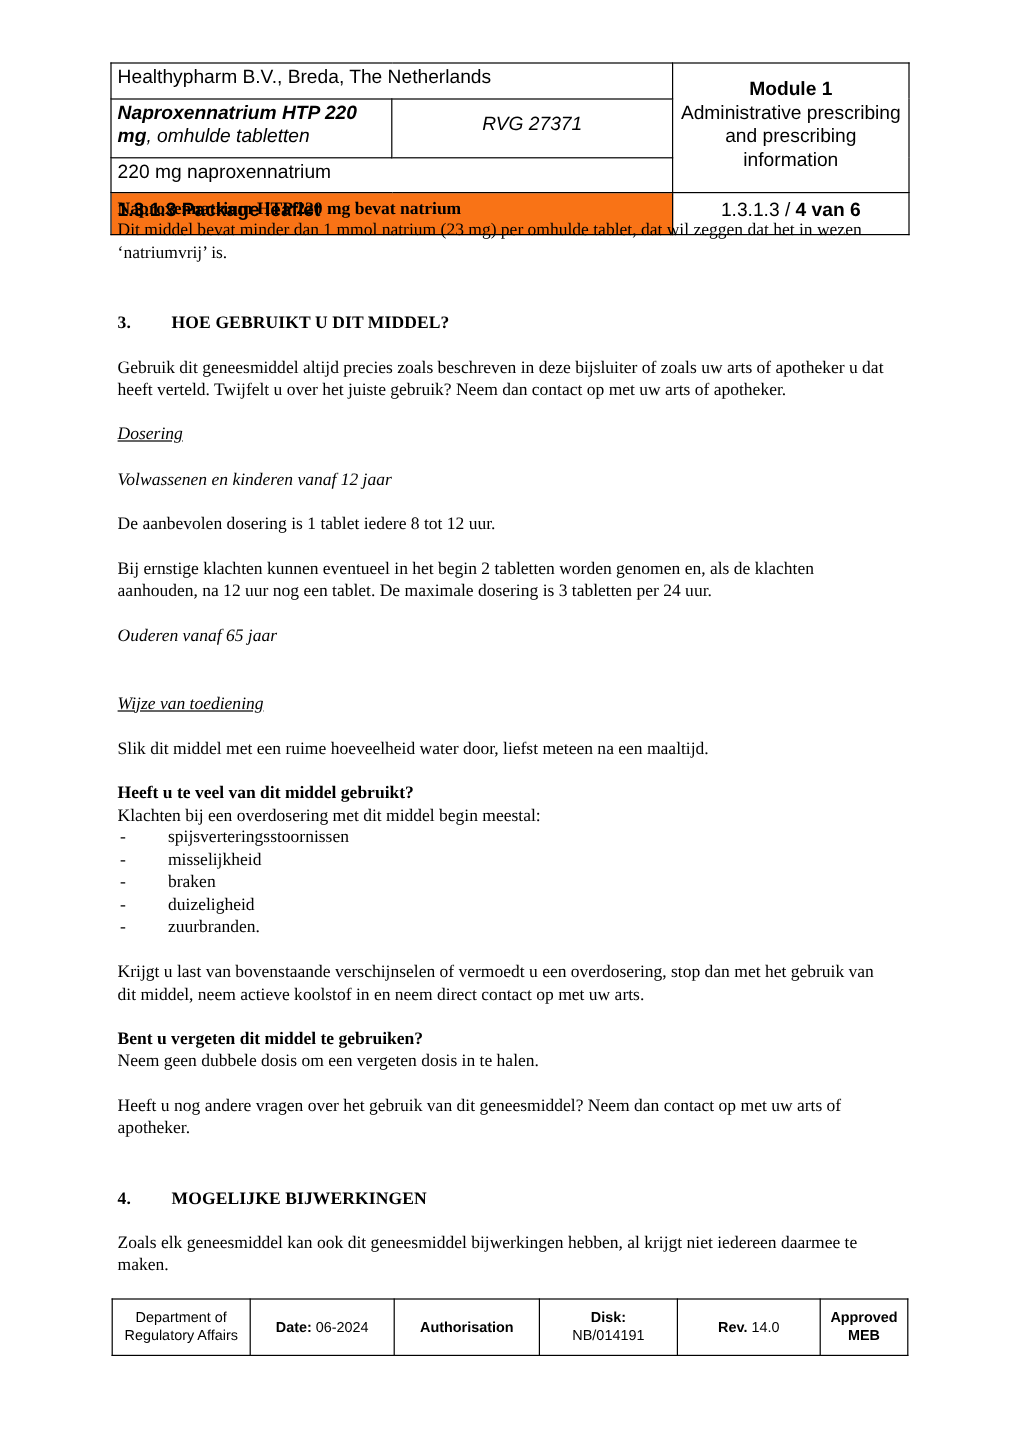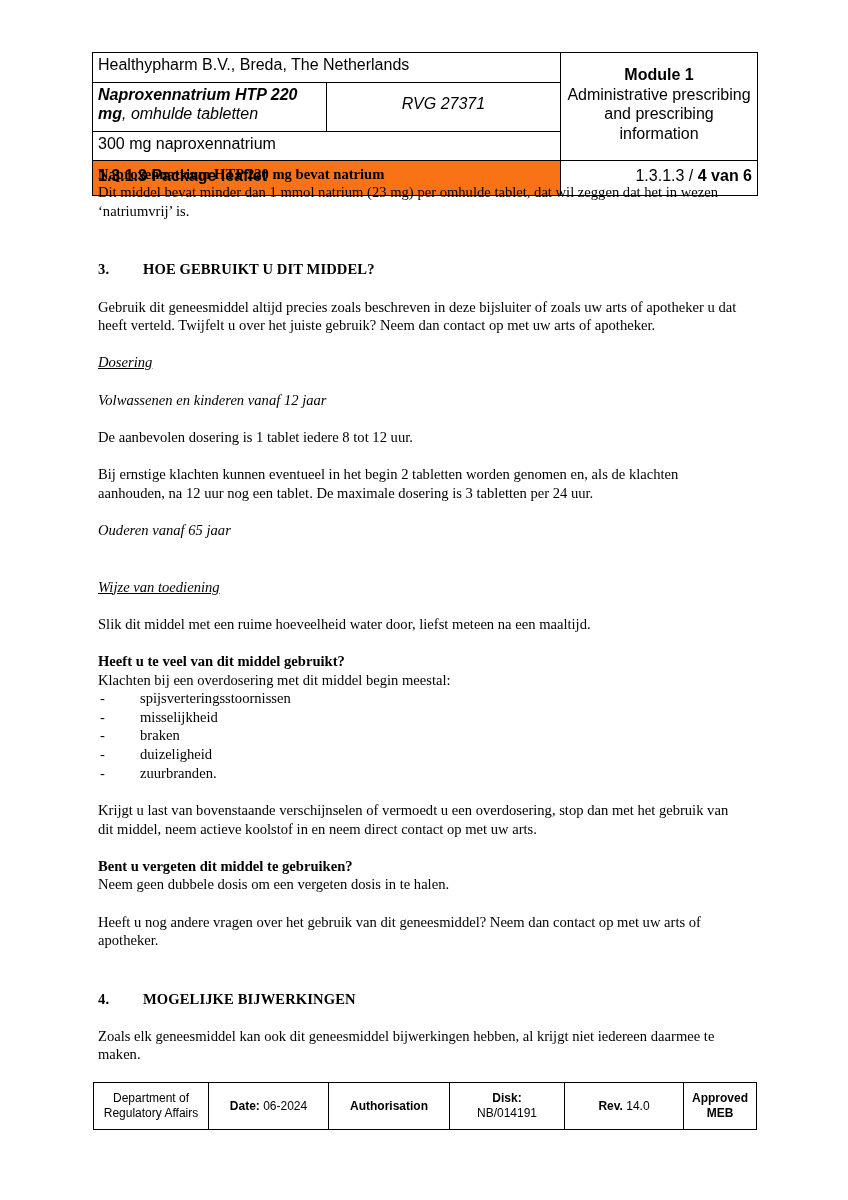--- a/index.html
+++ b/index.html
@@ -56,21 +56,21 @@
   }
   .hdr-module {
     text-align: center;
     width: 186px;
     line-height: 1.3;
     font-size: 11.5px;
     padding: 3px 4px;
   }
   .hdr-module .mtitle { font-weight: bold; display: block; }
   .hdr-pagenum {
-    text-align: right;
+    text-align: center;
     font-size: 12.5px;
   }
   .hdr-pagenum b { font-weight: bold; }
 
   
   .content {
     position: absolute;
     left: 98px;
     top: 165px;
     width: 648px;
@@ -154,21 +154,21 @@
         <span class="mtitle">Module 1</span>
         <span>Administrative prescribing</span><br>
         <span>and prescribing information</span>
       </td>
     </tr>
     <tr>
       <td class="hdr-product"><span>Naproxennatrium HTP 220 mg</span><span class="light">, omhulde tabletten</span></td>
       <td class="hdr-rvg"><span>RVG 27371</span></td>
     </tr>
     <tr>
-      <td class="hdr-strength" colspan="2"><span>300 mg naproxennatrium</span></td>
+      <td class="hdr-strength" colspan="2"><span>220 mg naproxennatrium</span></td>
     </tr>
     <tr>
       <td class="hdr-leaflet" colspan="2" style="background: #f97316;"><span>1.3.1.3 Package leaflet</span></td>
       <td class="hdr-pagenum"><span>1.3.1.3 / </span><b>4 van 6</b></td>
     </tr>
   </tbody>
     </table>
 
   <div class="content">
 

